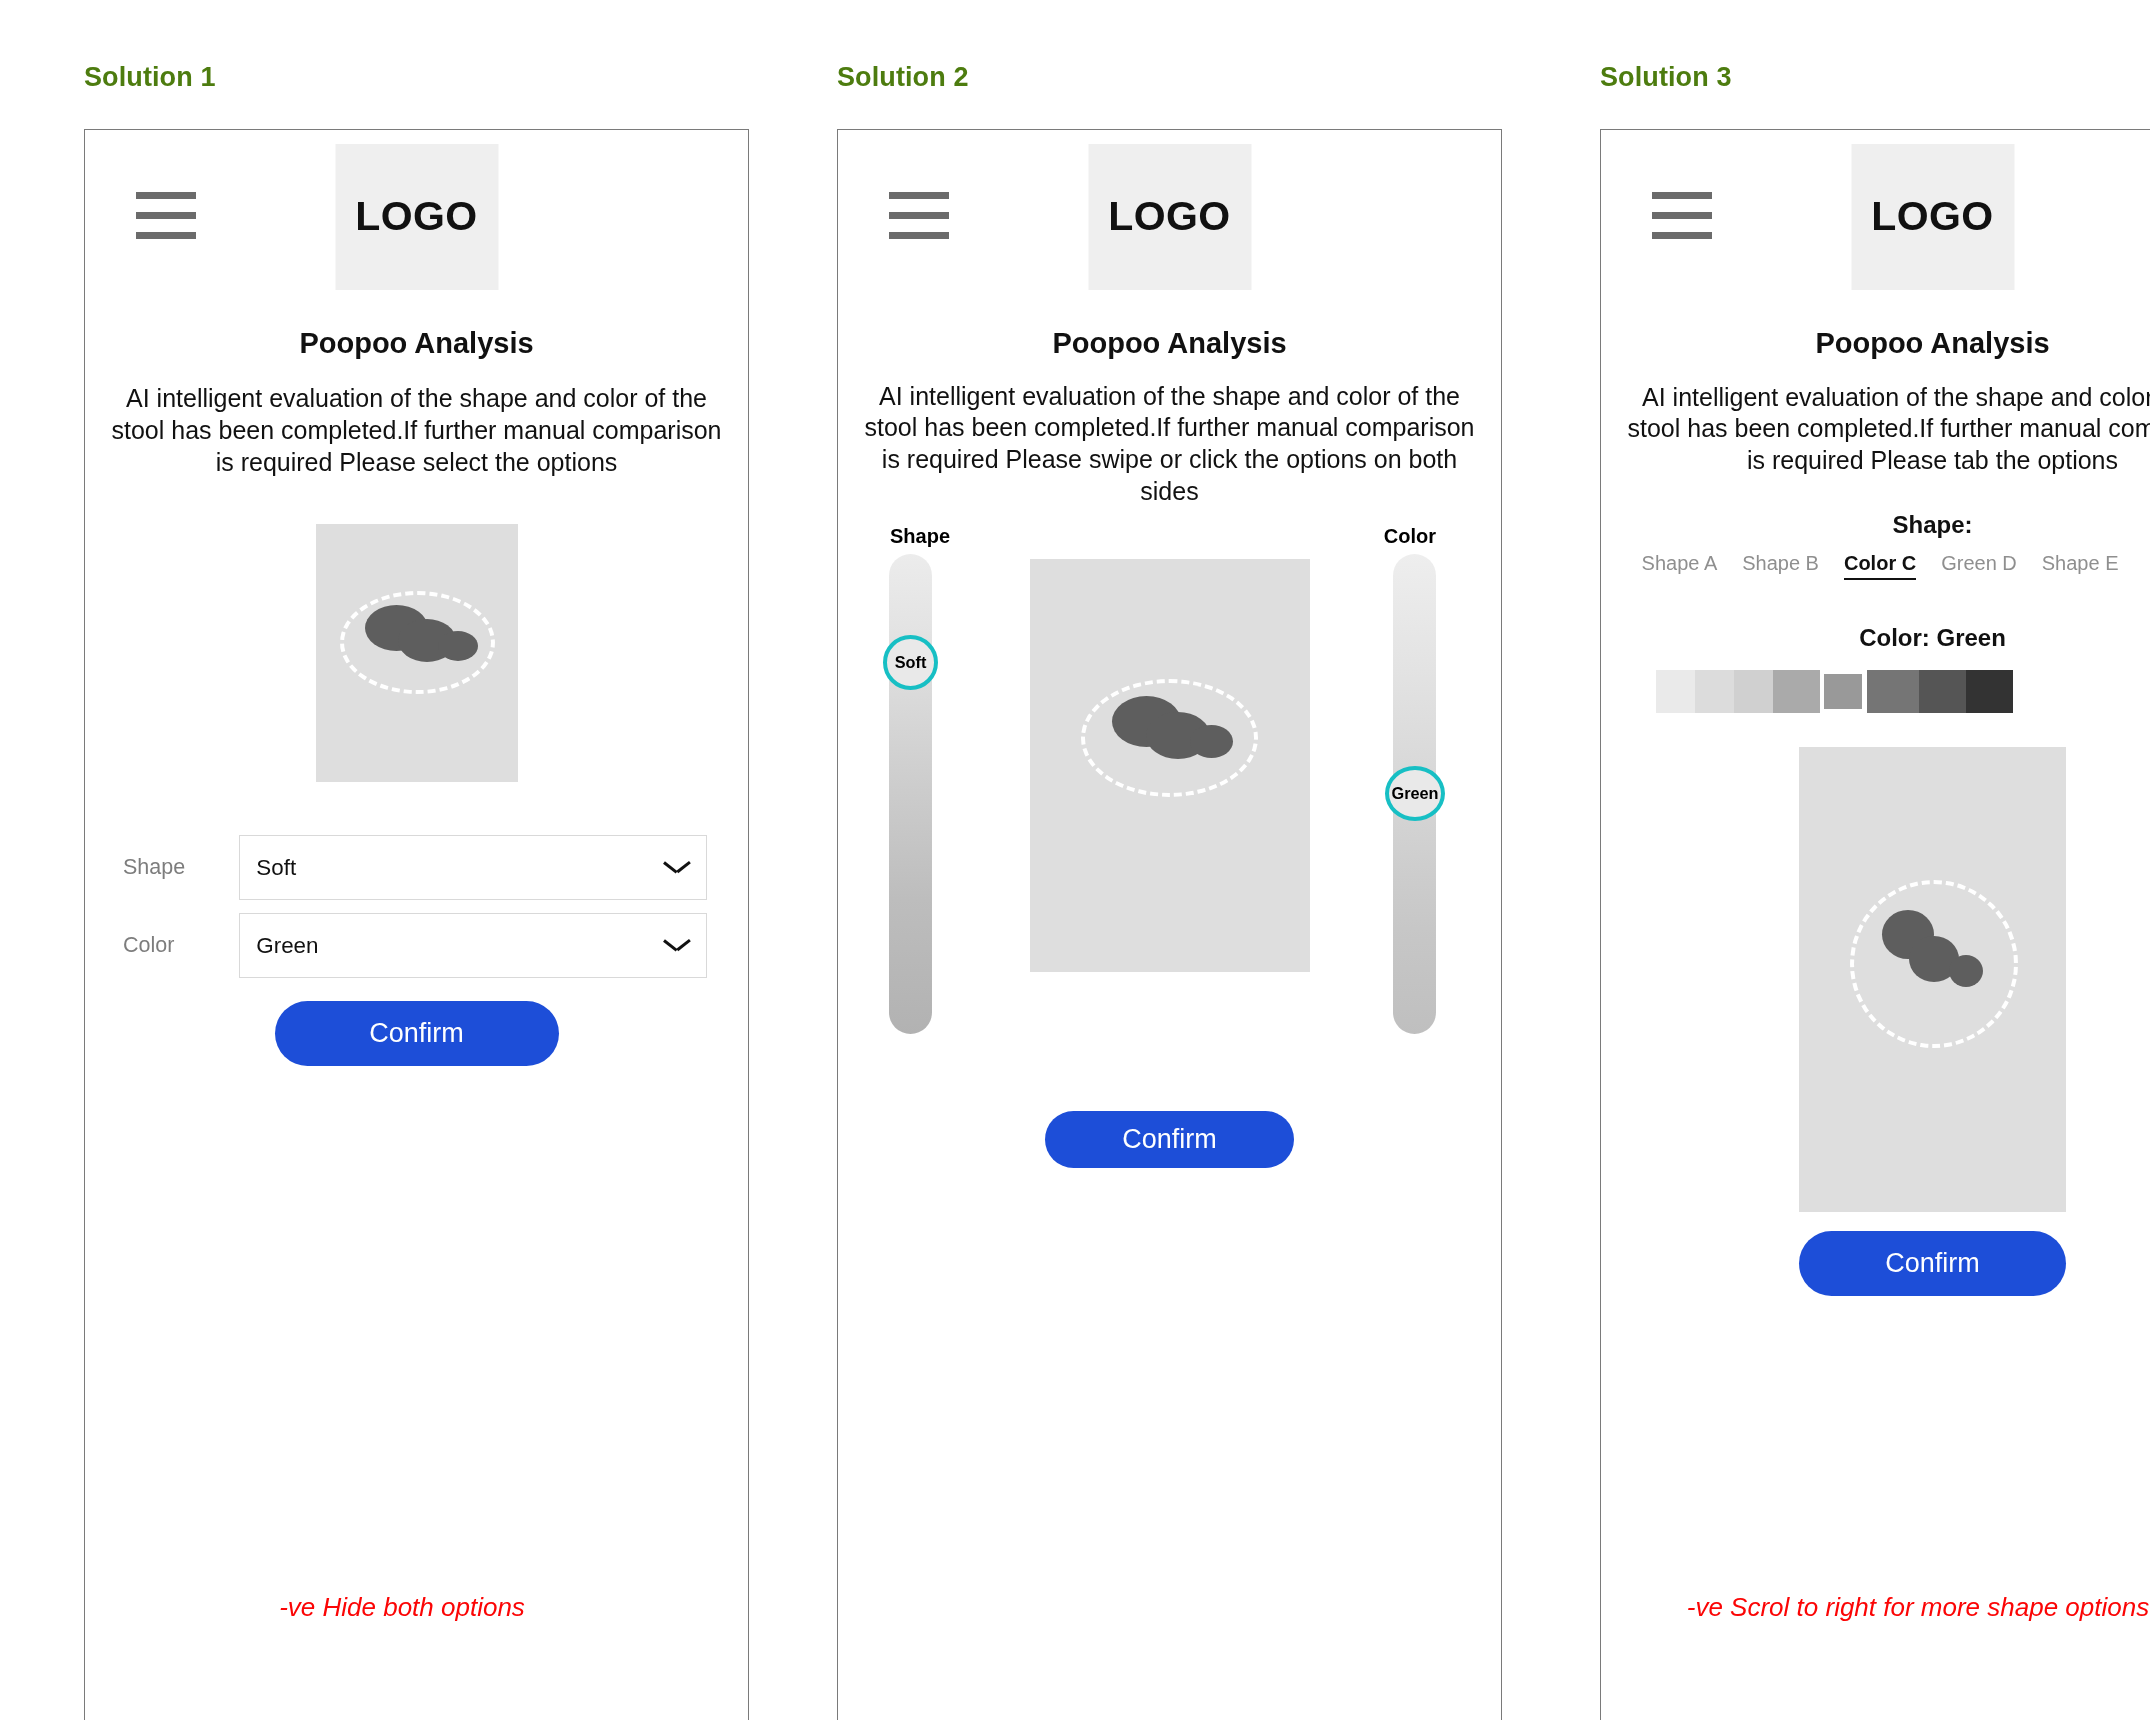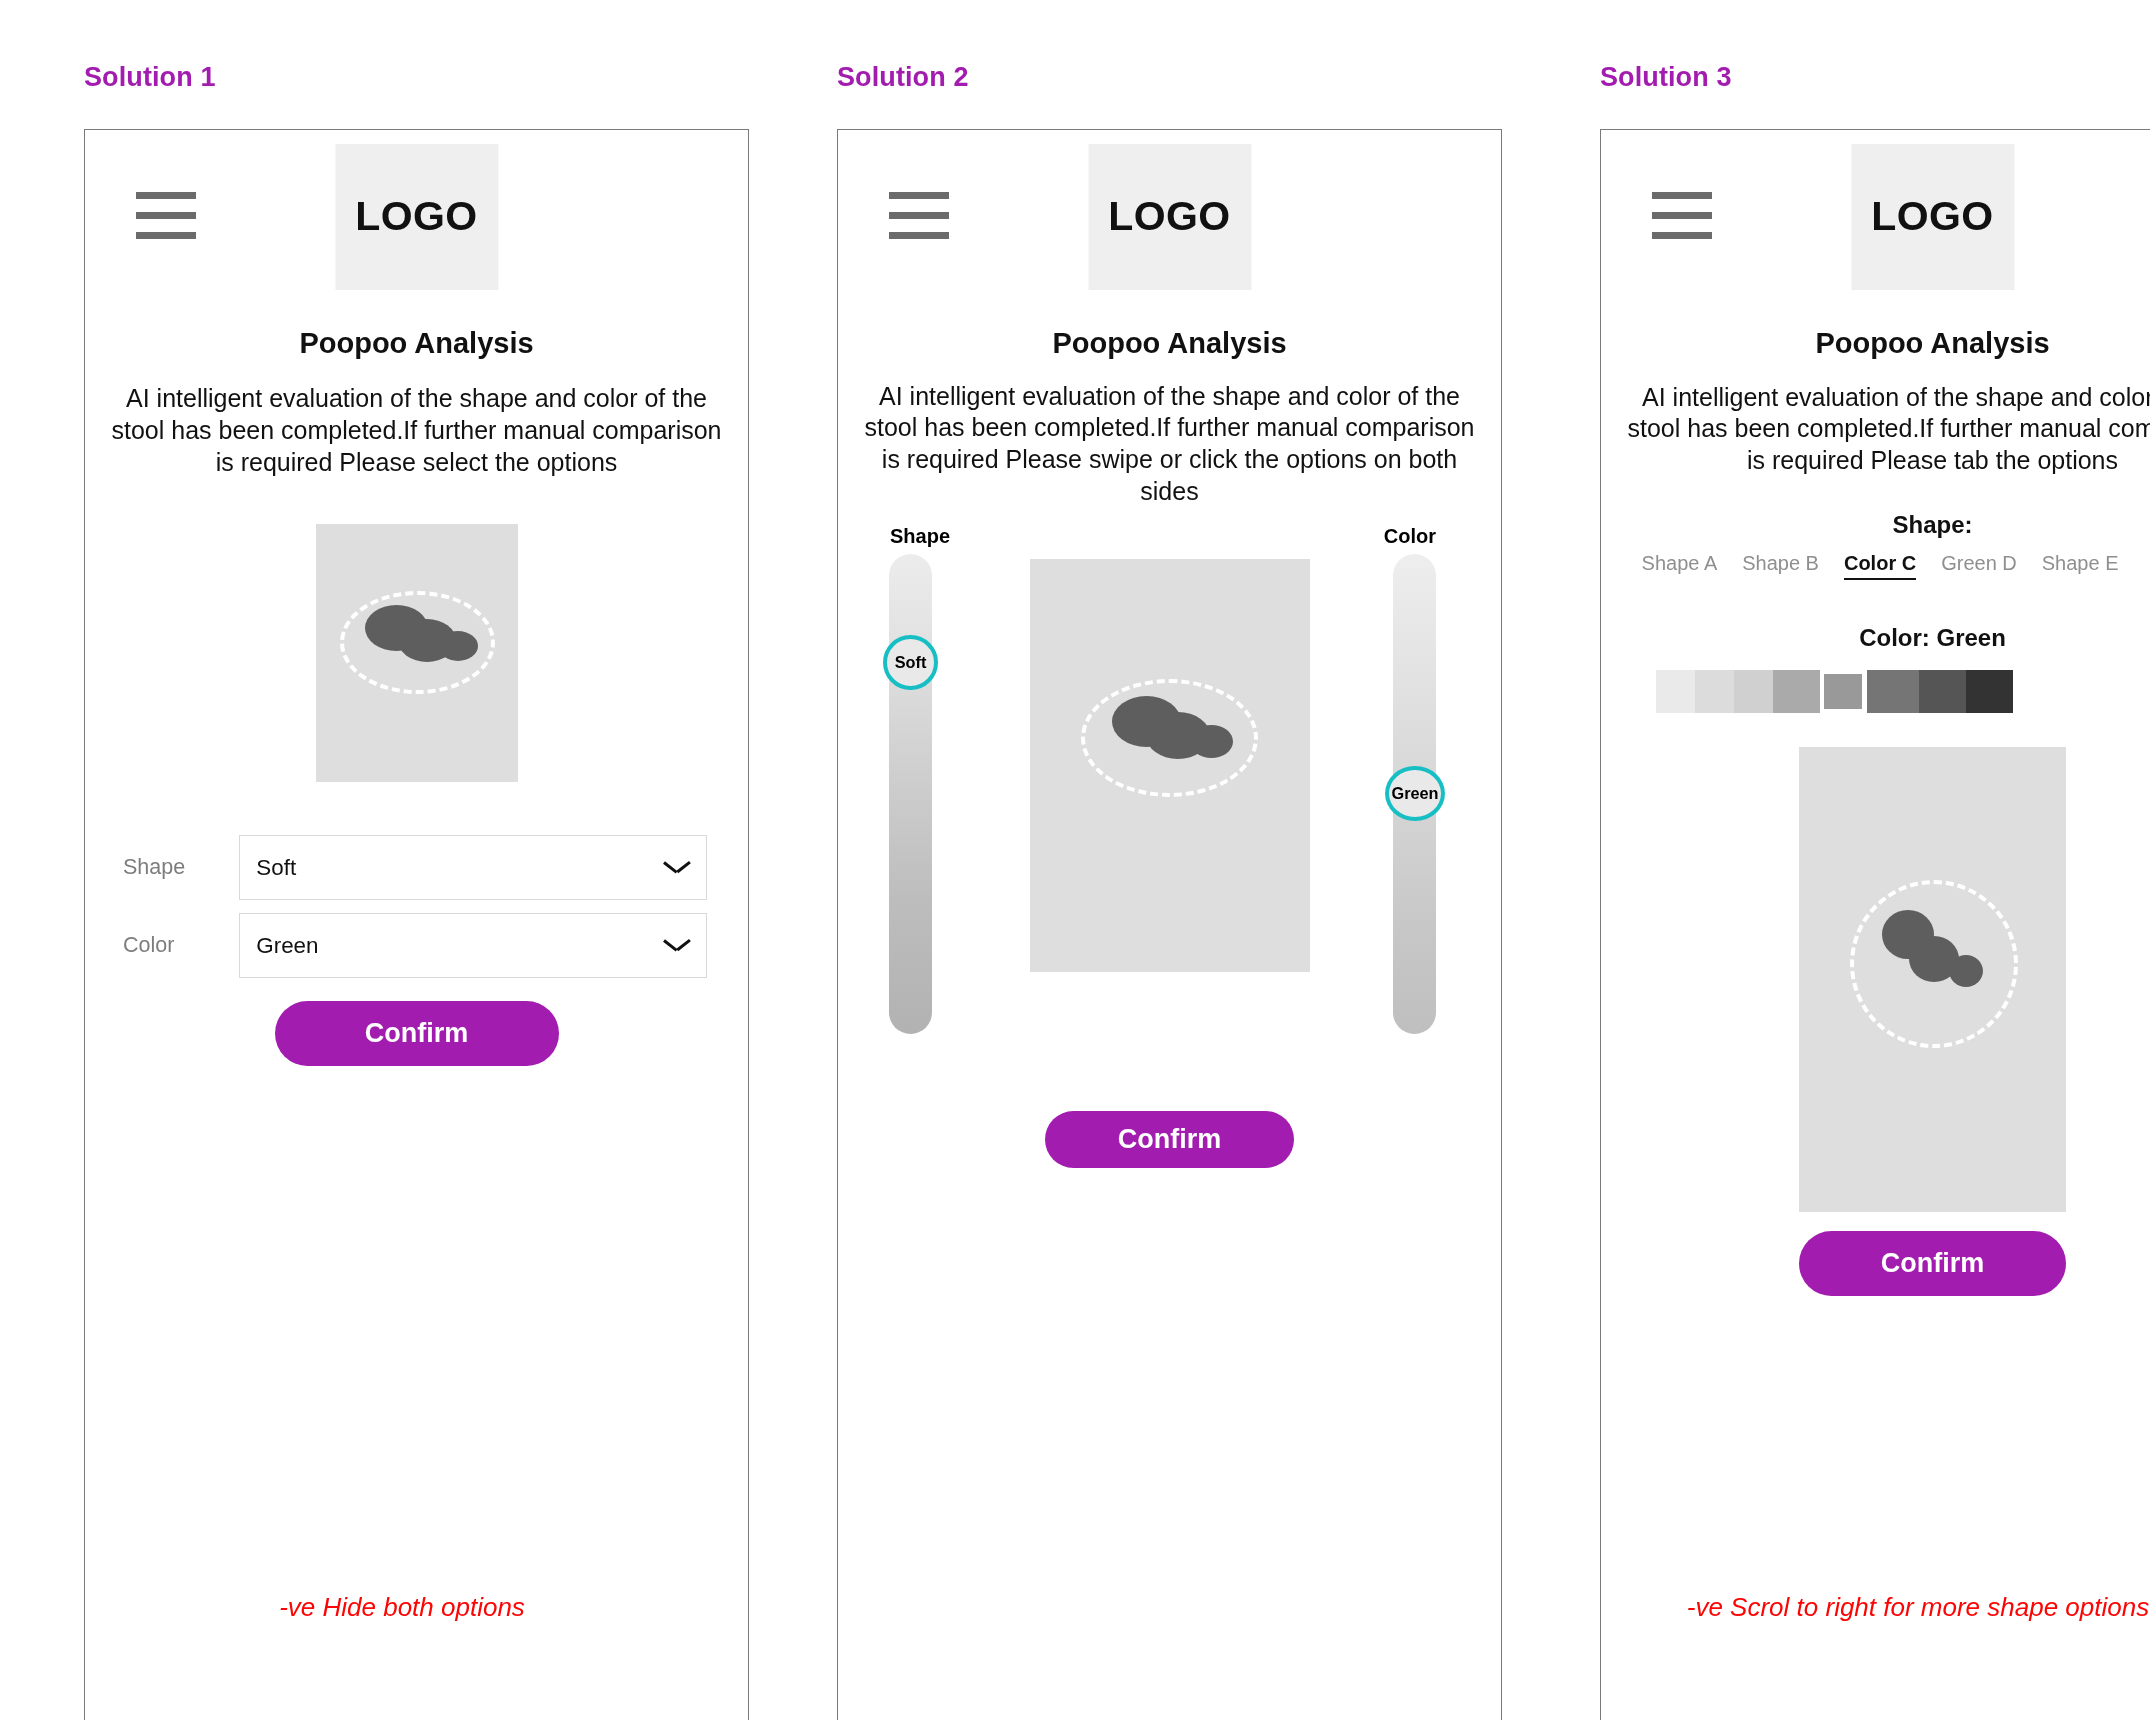--- a/index.html
+++ b/index.html
@@ -13,21 +13,21 @@
   .board { position: relative; width: 2340px; height: 1721px; }
 
   
   .col { position: absolute; top: 0; width: 688px; height: 1721px; }
   .col-1 { left: 58px; }
   .col-2 { left: 811px; }
   .col-3 { left: 1574px; }
 
   .col-title {
     position: absolute; top: 62px; left: 26px;
-    font-size: 27px; font-weight: 700; color: #a21caf;
+    font-size: 27px; font-weight: 700; color: #4d7c0f;
     letter-spacing: 0.1px; white-space: nowrap;
   }
 
   .phone {
     position: absolute; top: 129px; left: 26px;
     width: 665px; height: 1670px;
     background: #fff;
     border: 1.7px solid #7a7a7a;
     overflow: hidden;
   }
@@ -95,23 +95,23 @@
   .chev::before, .chev::after {
     content: ""; position: absolute; top: 0.9px; width: 15.5px; height: 3px;
     background: #111;
   }
   .chev::before { left: 0;  transform: rotate(38deg);  transform-origin: left center; }
   .chev::after  { right: 0; transform: rotate(-38deg); transform-origin: right center; }
 
   
   .confirm {
     display: flex; align-items: center; justify-content: center;
-    background: #a21caf; color: #ffffff;
+    background: #1d4ed8; color: #ffffff;
     border-radius: 430px;
-    font-size: 27px; font-weight: 700;
+    font-size: 27px; font-weight: 400;
     margin: 18px auto;
   }
 
   
   .slider-label {
     position: absolute; font-size: 20px; font-weight: 700; color: #000;
     white-space: nowrap;
   }
   .track {
     position: absolute;

